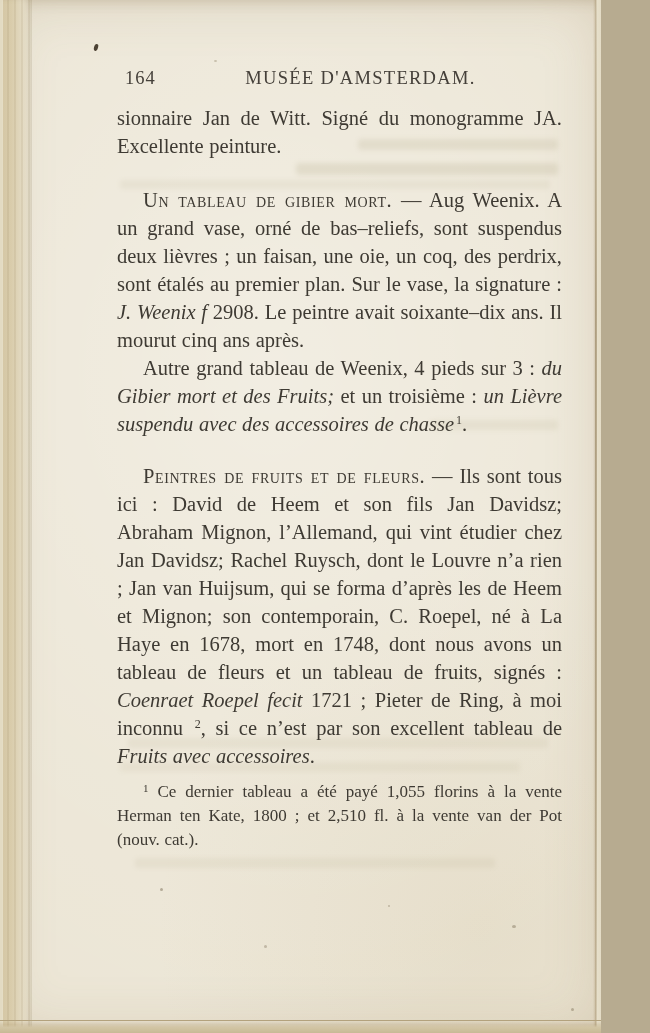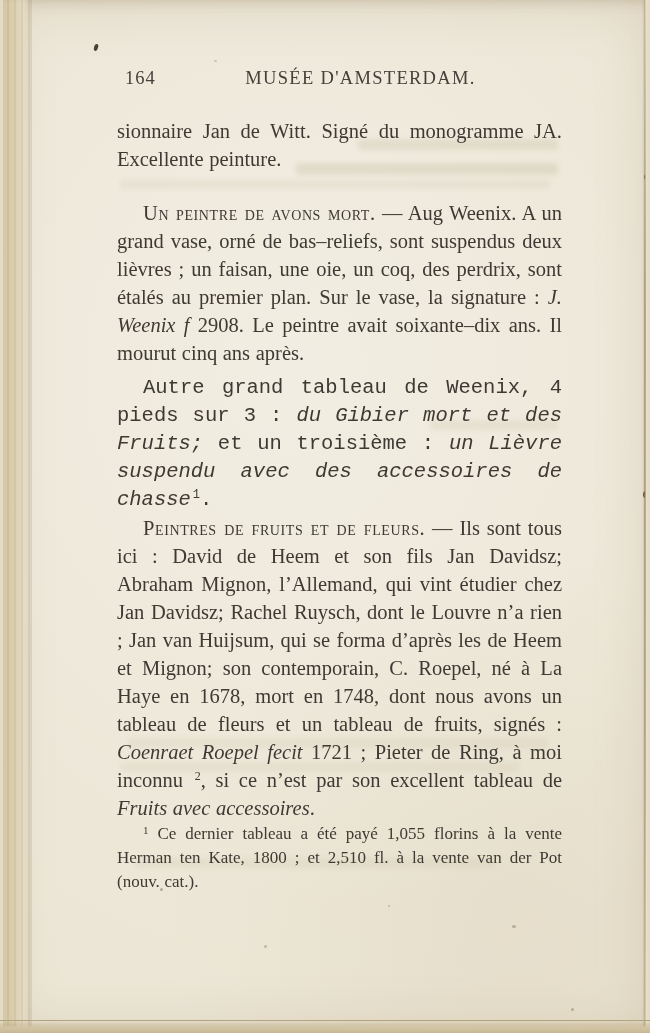--- a/index.html
+++ b/index.html
@@ -1,20 +1,20 @@
 <!DOCTYPE html>
 <html><head>
 <meta charset="utf-8">
 <style>
   html, body { margin: 0; padding: 0; background: #b7ab90; }
   * { box-sizing: border-box; }
 
   .scan {
     position: relative;
-    width: 650px;
+    width: 601px;
     height: 1033px;
     overflow: hidden;
     font-family: "Liberation Serif", "DejaVu Serif", serif;
     color: #3e3a33;
     background:
       radial-gradient(130% 95% at 45% 36%, rgba(255,255,255,0.30) 0%, rgba(255,255,255,0.08) 45%, rgba(0,0,0,0) 70%),
       radial-gradient(90% 60% at 80% 90%, rgba(190,170,125,0.14) 0%, rgba(0,0,0,0) 60%),
       #ece6d6;
     box-shadow: inset 0 0 55px rgba(150,125,82,0.22), inset 0 8px 14px -8px rgba(120,98,60,0.30);
   }
@@ -64,30 +64,30 @@
   }
   .pg-header { position: relative; margin-top: 68px; height: 26px; font-size: 18.5px; color: #45403a; }
   .pg-num { position: absolute; left: 8px; top: 0; letter-spacing: 1px; }
   .pg-title { position: absolute; left: 42px; right: 0; top: 0; text-align: center; letter-spacing: 1.3px; }
 
   p.body {
     margin: 0; font-size: 20.5px; line-height: 28px;
     text-align: justify; text-indent: 26px;
     word-spacing: 0.5px;
   }
-  p.body.opening { text-indent: 0; margin-top: 23px; }
+  p.body.opening { text-indent: 0; margin-top: 10px; }
   p.p2 { margin-top: 26px; }
-  p.p3 { margin-top: 7px; font-family: Liberation Mono, monospace; }
-  p.p4 { }
+  p.p3 { margin-top: 0; }
+  p.p4 { margin-top: 24px; }
 
   .sc { font-variant: small-caps; letter-spacing: 0.6px; }
   .it { font-style: italic; }
   sup.fn { font-size: 12px; line-height: 0; vertical-align: 7px; margin-left: 2px; }
 
-  .footnotes { }
+  .footnotes { margin-top: 10px; }
   p.footnote {
     margin: 0; font-size: 17px; line-height: 24px;
     text-align: justify; text-indent: 26px; word-spacing: 0.4px;
   }
   p.footnote sup.fn { font-size: 11px; vertical-align: 5px; margin-left: 0; }
 </style>
 </head>
 <body>
 
 <div class="scan">
@@ -112,21 +112,21 @@
 
   <div class="content">
 
     <div class="pg-header">
       <span class="pg-num">164</span>
       <span class="pg-title">MUSÉE D'AMSTERDAM.</span>
     </div>
 
     <p class="body opening"><span>sionnaire Jan de Witt. Signé du monogramme JA. Excellente peinture.</span></p>
 
-    <p class="body p2"><span class="sc">Un peintre de avons mort.</span><span> — Aug Weenix. A un grand vase, orné de bas–reliefs, sont suspendus deux lièvres ; un faisan, une oie, un coq, des perdrix, sont étalés au premier plan. Sur le vase, la signature : </span><span class="it">J. Weenix f</span><span> 2908. Le peintre avait soixante–dix ans. Il mourut cinq ans après.</span></p>
+    <p class="body p2"><span class="sc">Un tableau de gibier mort.</span><span> — Aug Weenix. A un grand vase, orné de bas–reliefs, sont suspendus deux lièvres ; un faisan, une oie, un coq, des perdrix, sont étalés au premier plan. Sur le vase, la signature : </span><span class="it">J. Weenix f</span><span> 2908. Le peintre avait soixante–dix ans. Il mourut cinq ans après.</span></p>
 
     <p class="body p3"><span>Autre grand tableau de Weenix, 4 pieds sur 3 : </span><span class="it">du Gibier mort et des Fruits;</span><span> et un troisième : </span><span class="it">un Lièvre suspendu avec des accessoires de chasse</span><sup class="fn">1</sup><span>.</span></p>
 
     <p class="body p4"><span class="sc">Peintres de fruits et de fleurs.</span><span> — Ils sont tous ici : David de Heem et son fils Jan Davidsz; Abraham Mignon, l’Allemand, qui vint étudier chez Jan Davidsz; Rachel Ruysch, dont le Louvre n’a rien ; Jan van Huijsum, qui se forma d’après les de Heem et Mignon; son contemporain, C. Roepel, né à La Haye en 1678, mort en 1748, dont nous avons un tableau de fleurs et un tableau de fruits, signés : </span><span class="it">Coenraet Roepel fecit</span><span> 1721 ; Pieter de Ring, à moi inconnu </span><sup class="fn">2</sup><span>, si ce n’est par son excellent tableau de </span><span class="it">Fruits avec accessoires</span><span>.</span></p>
 
     <div class="footnotes">
       <p class="footnote"><sup class="fn">1</sup><span> Ce dernier tableau a été payé 1,055 florins à la vente Herman ten Kate, 1800 ; et 2,510 fl. à la vente van der Pot (nouv. cat.).</span></p>
     </div>
 
   </div>

